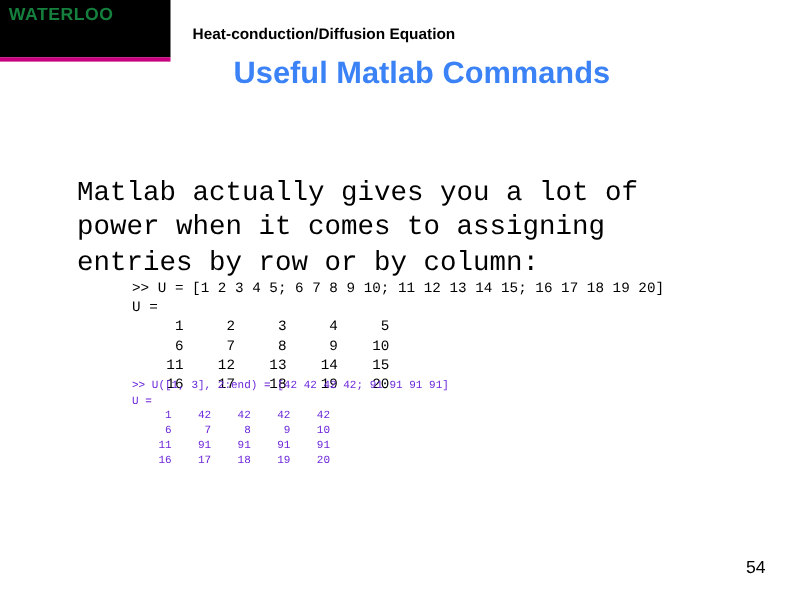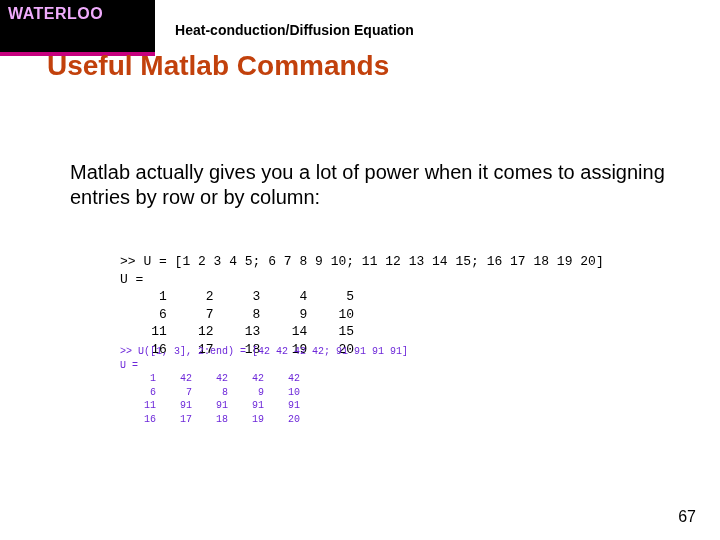--- a/index.html
+++ b/index.html
@@ -11,21 +11,21 @@
     position: relative;
     overflow: hidden;
   }
   .logo-bar {
     position: absolute;
     top: 0;
     left: 0;
     width: 155px;
     height: 52px;
     background: #000;
-    color: #f0abfc;
+    color: #15803d;
     padding: 6px 8px;
     line-height: 1.05;
   }
   .logo-top {
     font-size: 16px;
     font-weight: 700;
     letter-spacing: 0.5px;
   }
   .logo-bottom {
     font-size: 13px;
@@ -48,34 +48,35 @@
     text-align: center;
     font-size: 14px;
     font-weight: 700;
     color: #000;
   }
   .title {
     position: absolute;
     top: 50px;
     left: 0;
     width: 720px;
-    text-align: left;
+    text-align: center;
     font-size: 28px;
     font-weight: 700;
-    color: #c2410c;
+    color: #3b82f6;
     padding-left: 47px;
   }
   .body-text {
     position: absolute;
     top: 160px;
     left: 70px;
     width: 600px;
-    font-size: 20px;
+    font-size: 25px;
     color: #000;
     line-height: 1.25;
+    font-family: Liberation Mono, monospace;
   }
   .code1 {
     position: absolute;
     top: 225px;
     left: 120px;
     font-family: "Consolas", "Courier New", monospace;
     font-size: 13px;
     white-space: pre;
     color: #000;
     line-height: 1.35;
@@ -120,13 +121,13 @@
     11    12    13    14    15
     16    17    18    19    20</pre>
 
 <pre class="code2">&gt;&gt; U([1, 3], 2:end) = [42 42 42 42; 91 91 91 91]
 U =
      1    42    42    42    42
      6     7     8     9    10
     11    91    91    91    91
     16    17    18    19    20</pre>
 
-<div class="slide-num">67</div>
+<div class="slide-num">54</div>
 
 </body></html>

